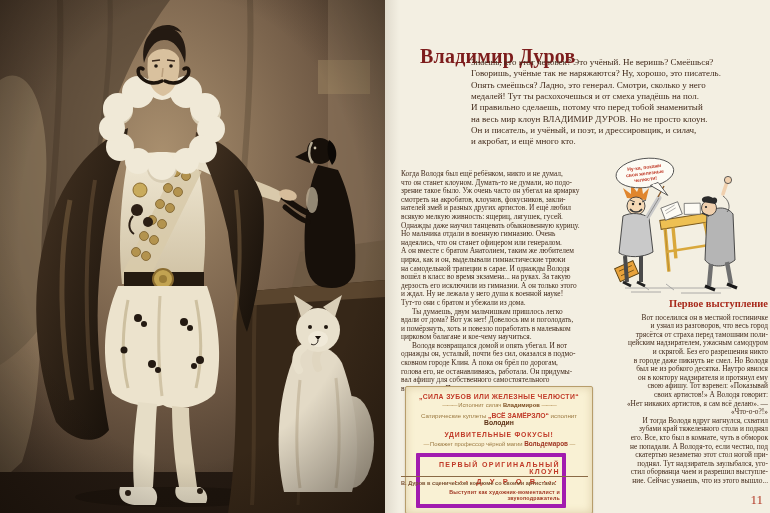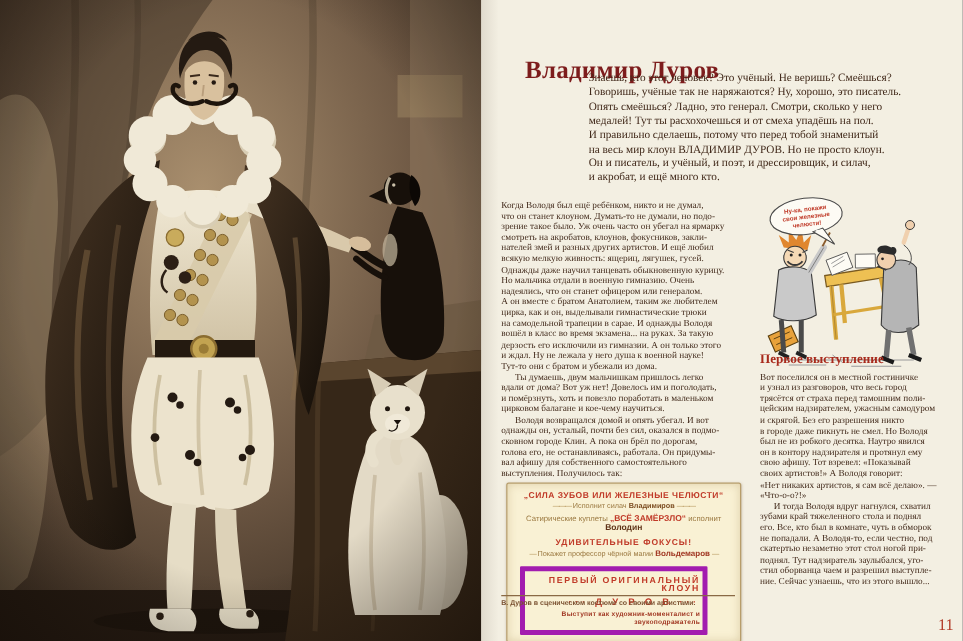--- a/index.html
+++ b/index.html
@@ -19,22 +19,22 @@
   .title{
     position:absolute;left:23px;top:33px;margin:12px;
     font-size:20px;font-weight:bold;color:#7d1c1c;letter-spacing:.2px;
   }
   .intro{position:absolute;left:74px;top:45px;width:292px;color:#41291a;}
   .intro p{margin:12px;font-size:9px;line-height:11.35px;white-space:pre;}
   .intro p.ind{text-indent:13px;}
   .bodycol{color:#41291a;font-size:7.4px;line-height:8.6px;}
   .bodycol p{margin:0;white-space:pre;}
   .bodycol p.ind{text-indent:11px;}
-  .col1{position:absolute;left:16px;top:160px;width:200px;}
-  .col2{position:absolute;left:223px;top:284px;width:160px;}
+  .col1{position:absolute;left:16px;top:170px;width:200px;}
+  .col2{position:absolute;left:223px;top:300px;width:160px;text-align:right;}
   .col2 h2{margin:0 0 5px 0;font-size:10.5px;font-weight:bold;color:#a82a1c;}
   .poster{
     position:absolute;left:20px;top:386px;width:188px;box-sizing:border-box;
     background:#f9f1d4;border:1px solid #b79d6b;border-radius:2px;
     box-shadow:inset 0 0 8px rgba(150,115,55,.28), 0 1px 2px rgba(90,70,40,.25);
     text-align:center;font-family:"Liberation Sans",sans-serif;
     padding:6px 4px 4px 4px;
   }
   .poster .l1{font-size:6.8px;font-weight:bold;color:#c03a28;letter-spacing:.4px;}
   .poster .l2{font-size:5.8px;color:#9c7a42;margin-top:2px;}

